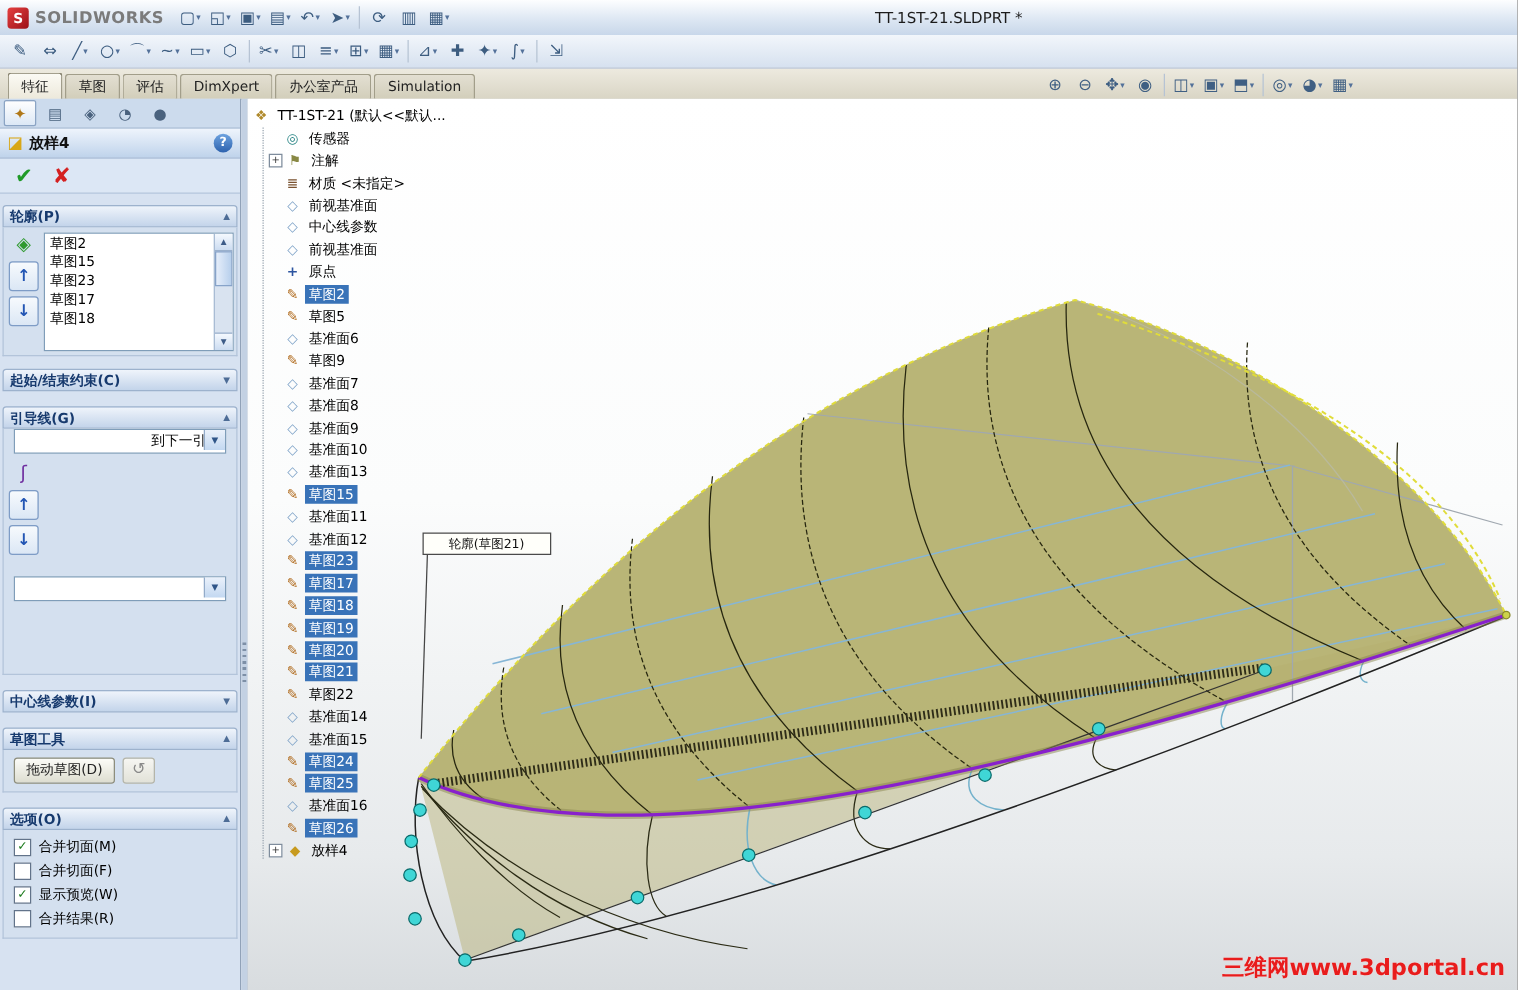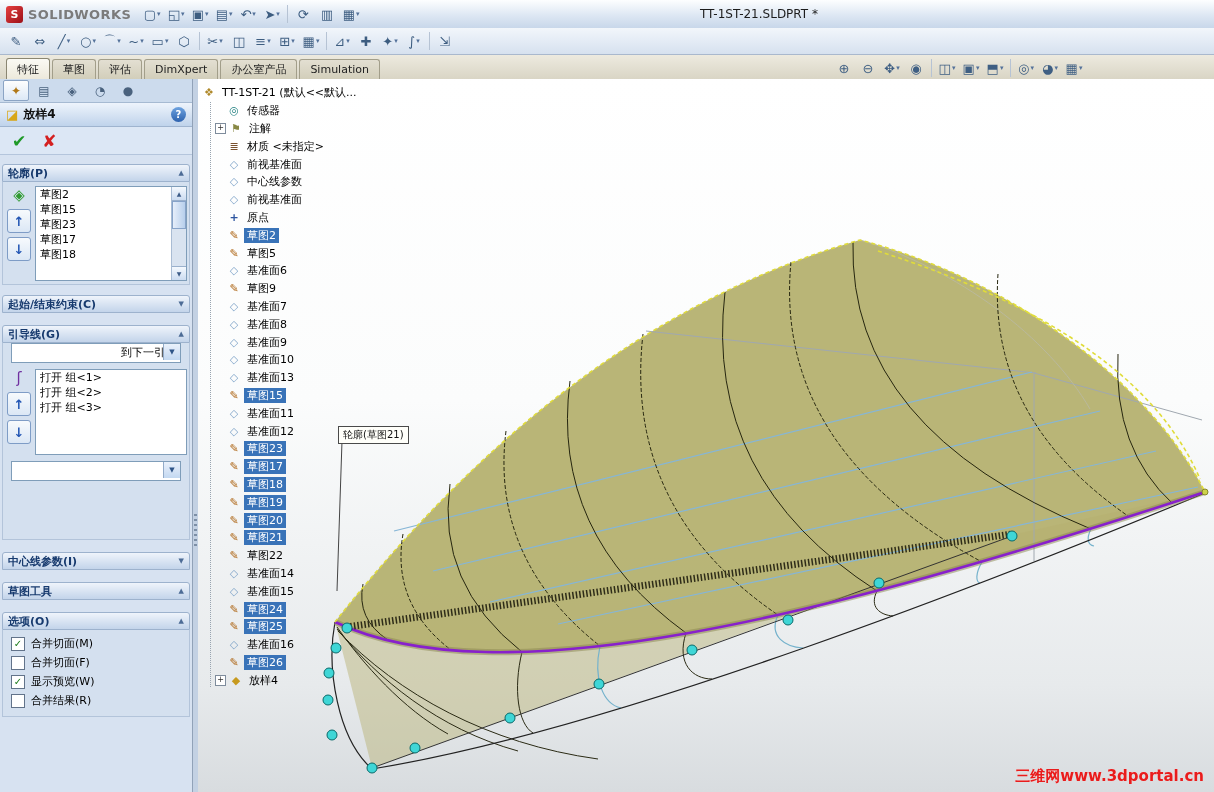--- a/index.html
+++ b/index.html
@@ -99,22 +99,22 @@
   .trow.child{padding-left:13px;}
   .ticon{width:14px;text-align:center;margin-right:3px;font-size:11px;flex:none;}
   .ti-part{color:#b08a2c;} .ti-sensors{color:#1e7f7f;} .ti-annotations{color:#888844;}
   .ti-material{color:#7a5230;} .ti-plane{color:#7fa3c8;} .ti-origin{color:#2d55a0;font-weight:bold;}
   .ti-sketch{color:#b06a1c;} .ti-loft{color:#c79a1e;}
   .tlabel{padding:2px 3px;white-space:nowrap;}
   .trow.sel .tlabel{background:#3973b8;color:#fff;}
   .tree-guide{position:absolute;left:8px;top:18px;width:0;height:585px;border-left:1px dotted #98a4b0;}
   
   .callout{position:absolute;left:140px;top:347px;background:#fffffa;border:1px solid #4a4a4a;
-    font-size:10px;padding:1px 4px;color:#111;white-space:nowrap;}
-  .watermark{position:absolute;right:10px;bottom:6px;color:#e81c1c;font-weight:bold;font-size:15px;
+    font-size:10px;padding:1px 20px;color:#111;white-space:nowrap;}
+  .watermark{position:absolute;right:10px;bottom:6px;color:#e81c1c;font-weight:bold;font-size:18px;
     text-shadow:0 0 1px #ffd4d4;}
 </style>
 </head>
 <body>
 
 <div class="app">
 
   <div class="titlebar">
     <div class="brand">
       <div class="logo">S</div>
@@ -348,44 +348,43 @@
       <div class="dd">
         <div class="txt">到下一引线</div>
         <div class="btn">▼</div>
       </div>
       <div style="position:relative;height:92px;margin-top:6px;">
         <div class="colbtns" style="top:0;">
           <div class="selicon" style="color:#7030a0">ʃ</div>
           <div class="udbtn">↑</div>
           <div class="udbtn">↓</div>
         </div>
-        <div class="lbox" style="top:0;width:150px;height:84px">
-          <div id="guideList">
-              <div class="lrow">打开 组&lt;1&gt;</div>
-              <div class="lrow">打开 组&lt;2&gt;</div>
-              <div class="lrow">打开 组&lt;3&gt;</div>
-            </div>
-        </div>
       </div>
       <div class="dd dis">
         <div class="txt">无</div>
         <div class="btn">▼</div>
       </div>
     </div>
 
     <div style="height:12px"></div>
     <div class="sec-h">
       <span class="lbl">中心线参数(I)</span>
       <span class="chev">▼</span>
     </div>
 
     <div style="height:12px"></div>
     <div class="sec-h">
       <span class="lbl">草图工具</span>
       <span class="chev">▲</span>
+    </div>
+    <div class="sec-b">
+      <div class="drag-row">
+        <div class="dragbtn">拖动草图(D)</div>
+        <div class="undoBtn">↺</div>
+      </div>
     </div>
 
     <div style="height:12px"></div>
     <div class="sec-h">
       <span class="lbl">选项(O)</span>
       <span class="chev">▲</span>
     </div>
     <div class="sec-b" style="padding:4px 0 6px">
       <div id="optList">
           <div class="optrow">

